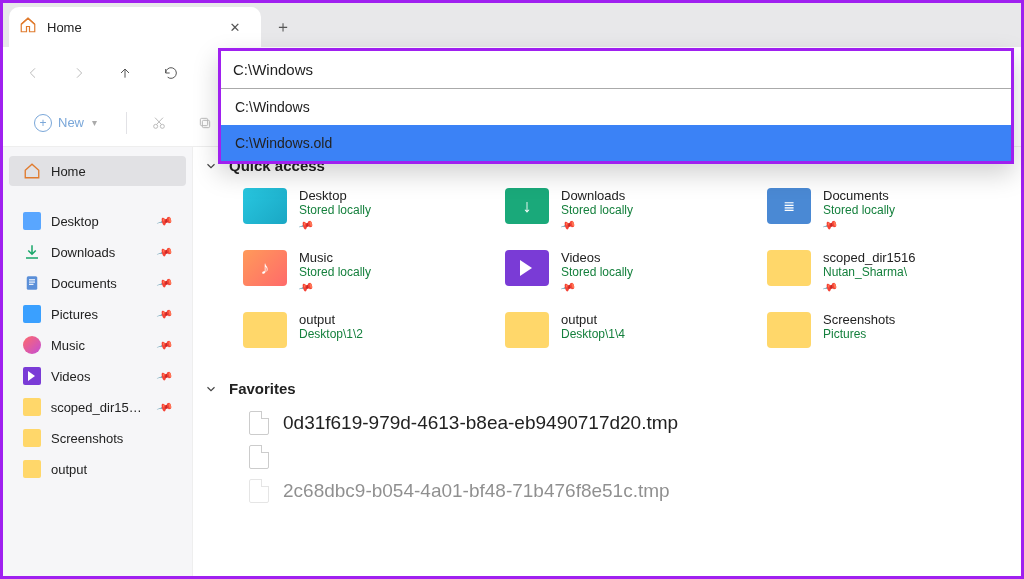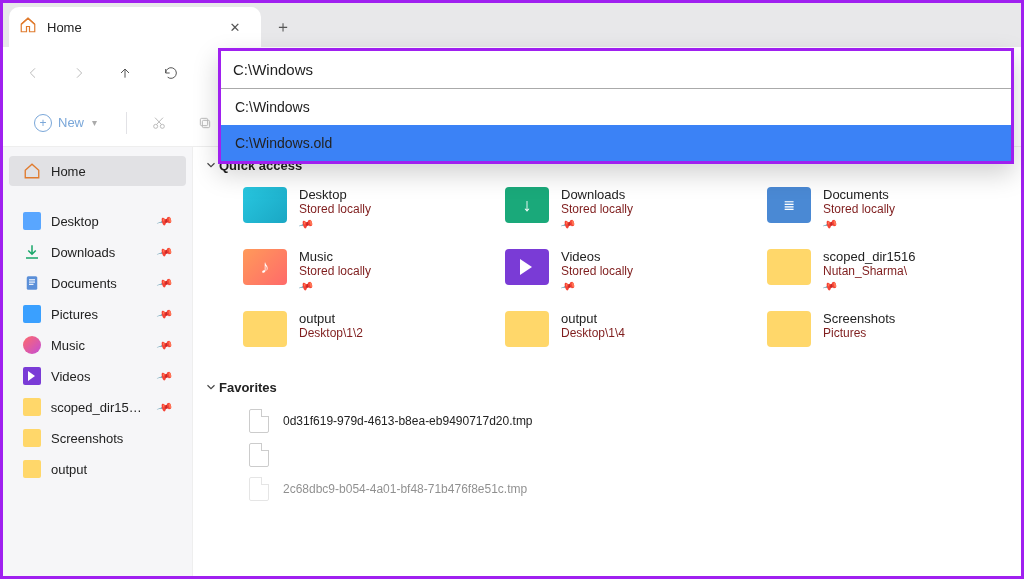--- a/index.html
+++ b/index.html
@@ -89,49 +89,49 @@
   .side-ico.videos{background:#7a3bd6;border-radius:2px;position:relative;}
   .side-ico.videos::after{content:"";position:absolute;left:5px;top:4px;border-left:7px solid #fff;border-top:5px solid transparent;border-bottom:5px solid transparent;}
 
   .main {
     flex:1;
     padding: 0 16px 10px 10px;
     overflow:hidden;
     position:relative;
   }
   .section-head{
-    display:flex;align-items:center;
-    font-size:13px;font-weight:600;color:#222;
+    display:flex;align-items:center;gap:10px;
+    font-size:15px;font-weight:600;color:#222;
     padding:10px 4px 10px 0;
   }
   .chev-down{width:16px;height:16px;display:flex;align-items:center;justify-content:center;color:#444;}
   .quick-grid{
     display:grid;
     grid-template-columns: repeat(3, 1fr);
     gap: 10px 20px;
     padding-left: 36px;
   }
   .qitem{display:flex;gap:12px;align-items:flex-start;padding:4px;border-radius:4px;cursor:pointer;}
   .qitem .fico{width:44px;height:36px;border-radius:4px;display:flex;align-items:center;justify-content:center;flex-shrink:0;position:relative;}
   .qitem .meta{display:flex;flex-direction:column;overflow:hidden;}
   .qitem .name{font-size:13px;color:#222;white-space:nowrap;overflow:hidden;text-overflow:ellipsis;}
-  .qitem .sub{font-size:12px;color:#7f1d1d;white-space:nowrap;overflow:hidden;text-overflow:ellipsis;}
+  .qitem .sub{font-size:12px;color:#15803d;white-space:nowrap;overflow:hidden;text-overflow:ellipsis;}
   .qitem .pin-s{font-size:11px;color:#777;margin-top:2px;transform:rotate(30deg);display:inline-block;width:12px;}
 
   .fico.yellow{background:#ffd76a;}
   .fico.teal{background:linear-gradient(135deg,#28c7e0,#1aa7c4);}
   .fico.green{background:#1aa97a;}
   .fico.blue{background:#4a89d4;}
   .fico.orange{background:linear-gradient(135deg,#ff9a5a,#ff6a6a);}
   .fico.purple{background:#7a3bd6;}
   .fico .glyph{color:#fff;font-size:18px;}
   .fico.purple::after{content:"";position:absolute;left:15px;top:10px;border-left:12px solid #fff;border-top:8px solid transparent;border-bottom:8px solid transparent;}
 
   .fav-list{padding-left:46px;display:flex;flex-direction:column;gap:10px;margin-top:4px;}
-  .fav-item{display:flex;align-items:center;gap:14px;font-size:12px;color:#222;cursor:pointer;}
+  .fav-item{display:flex;align-items:center;gap:14px;font-size:19px;color:#222;cursor:pointer;}
   .file-ico{width:20px;height:24px;border:1px solid #ccc;border-radius:2px;position:relative;background:#fff;}
   .file-ico::before{content:"";position:absolute;right:-1px;top:-1px;width:7px;height:7px;background:#fff;border-left:1px solid #ccc;border-bottom:1px solid #ccc;}
 
   
   .addr-overlay{
     position:absolute;
     left: 218px; right: 10px; top: 48px;
     border: 3px solid #a020f0;
     background:#fff;
     z-index: 50;

